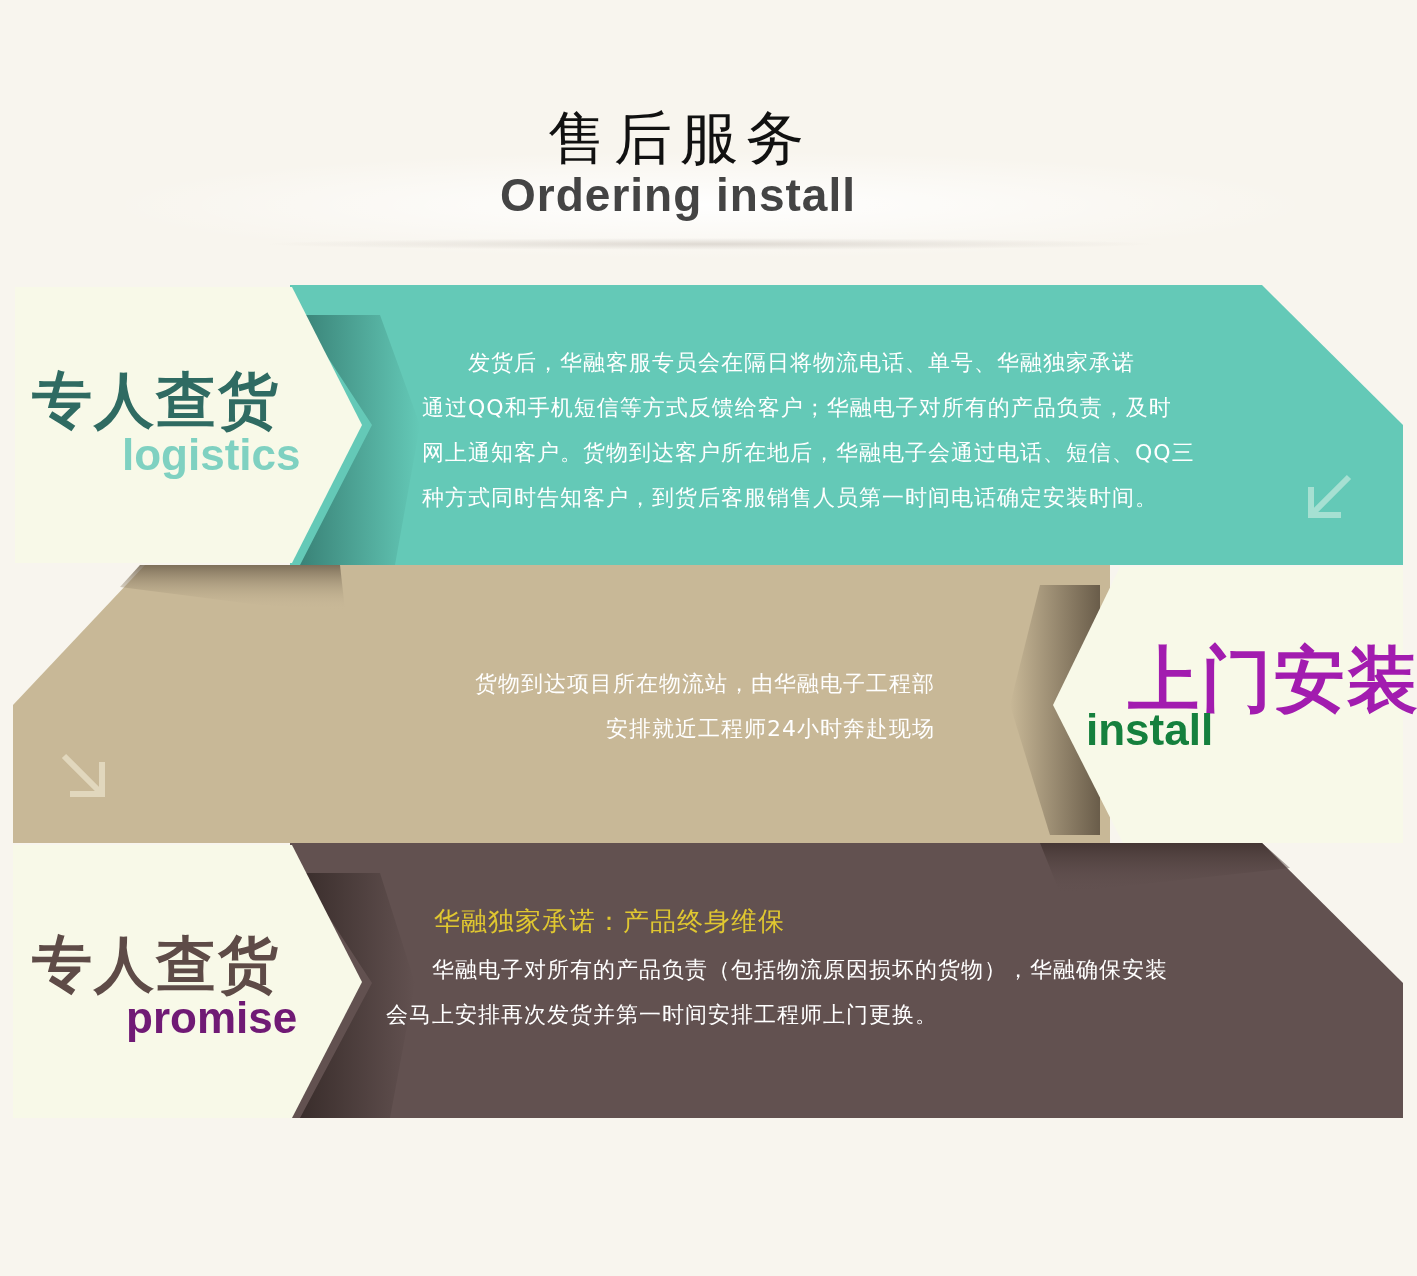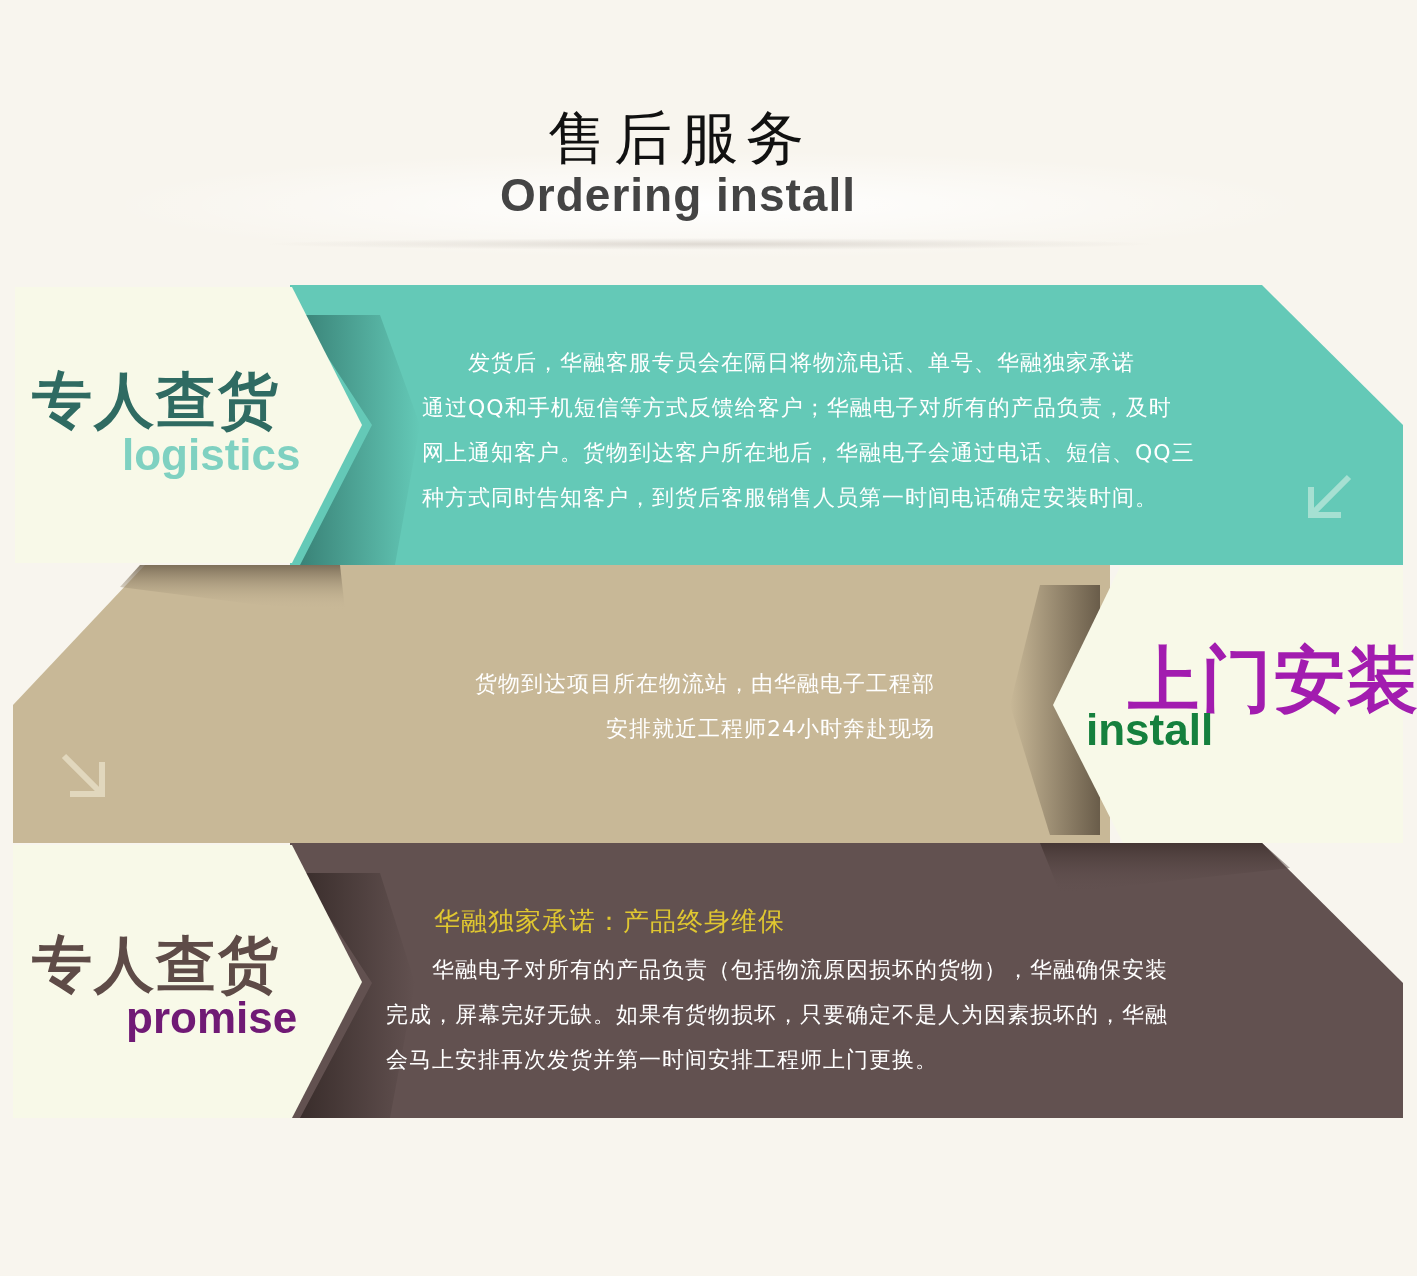--- a/index.html
+++ b/index.html
@@ -126,16 +126,15 @@
 
     <polygon points="300,30 372,140 300,275 390,275 415,140 380,30" fill="url(#brownShade)" opacity="0.8"></polygon>
 
     <polygon points="13,2 292,2 362,139 292,275 13,275" fill="#f8f9e8"></polygon>
   </svg>
   <div class="label-cn" style="left:32px;top:82px;font-size:60px;color:#5e4b47;">专人查货</div>
   <div class="label-en" style="left:126px;top:150px;font-size:44px;color:#701a75;">promise</div>
   <div class="para" style="left:434px;top:58px;font-size:26px;line-height:40px;color:#e0c730;">华融独家承诺：产品终身维保</div>
   <div class="para" style="left:386px;top:104px;">
     <p>　　华融电子对所有的产品负责（包括物流原因损坏的货物），华融确保安装</p>
-    <p>完成，屏幕完好无缺。如果有货物损坏，只要确定不是人为因素损坏的，华融</p>
     <p>会马上安排再次发货并第一时间安排工程师上门更换。</p>
   </div>
 </div>
 
 </body></html>

